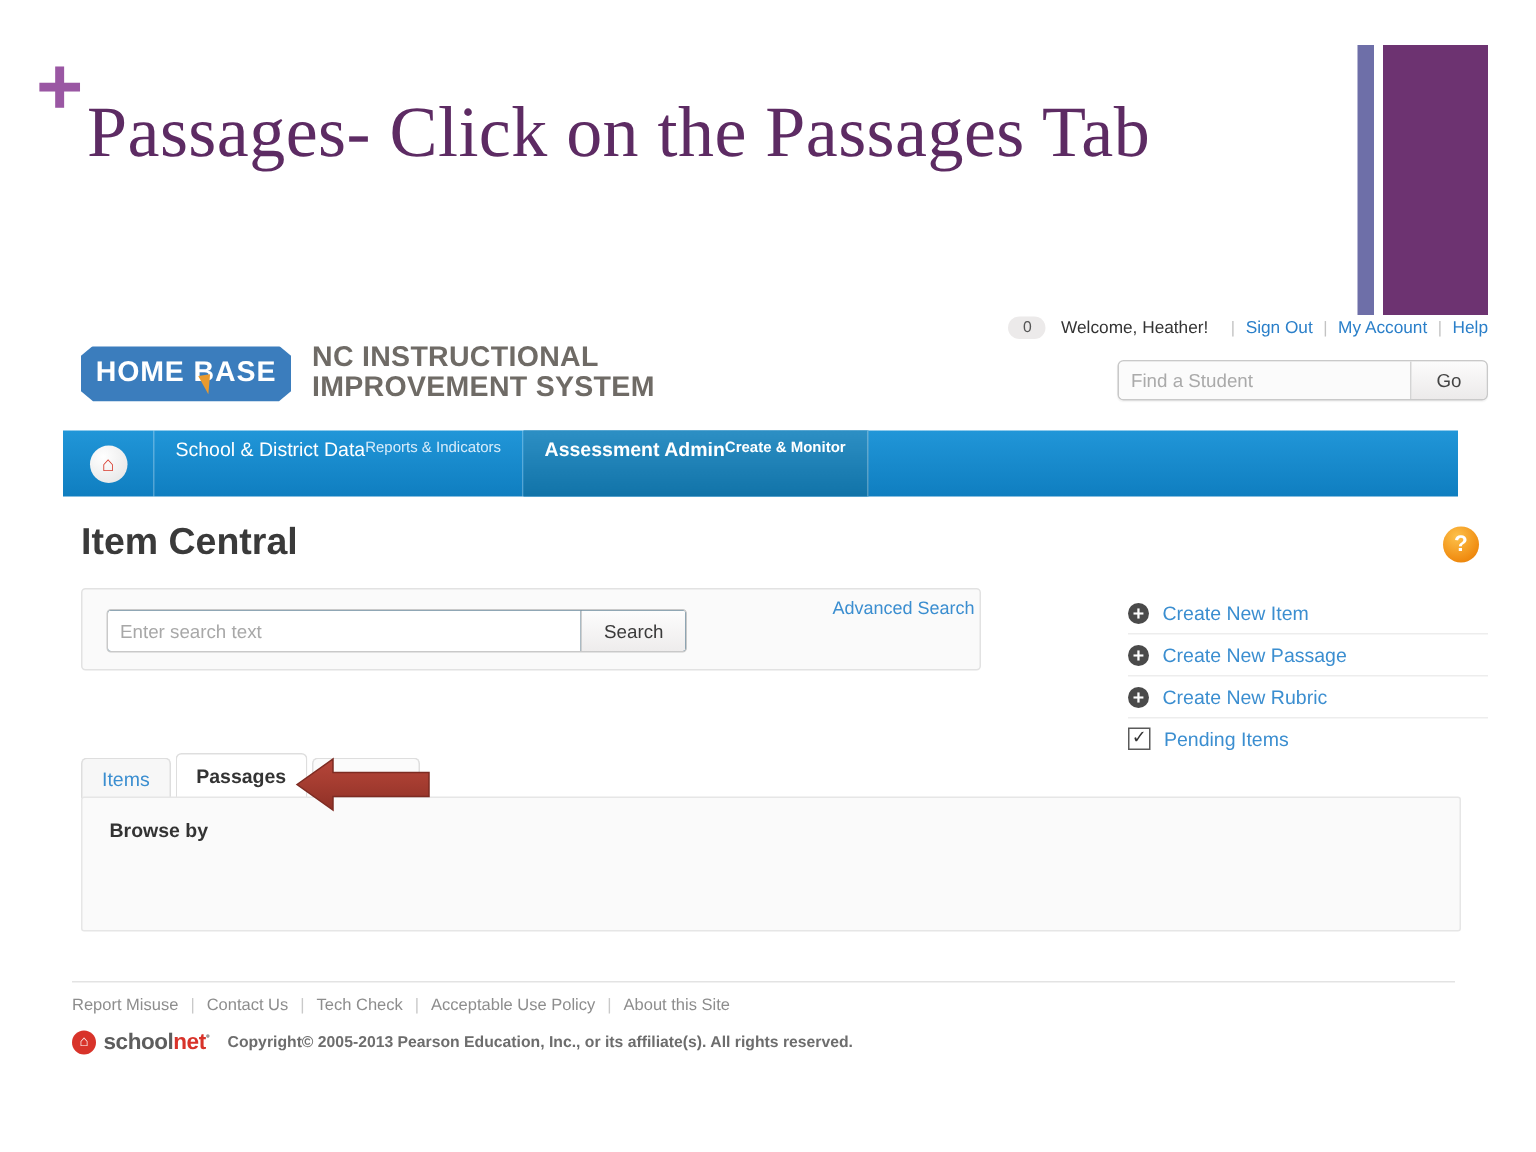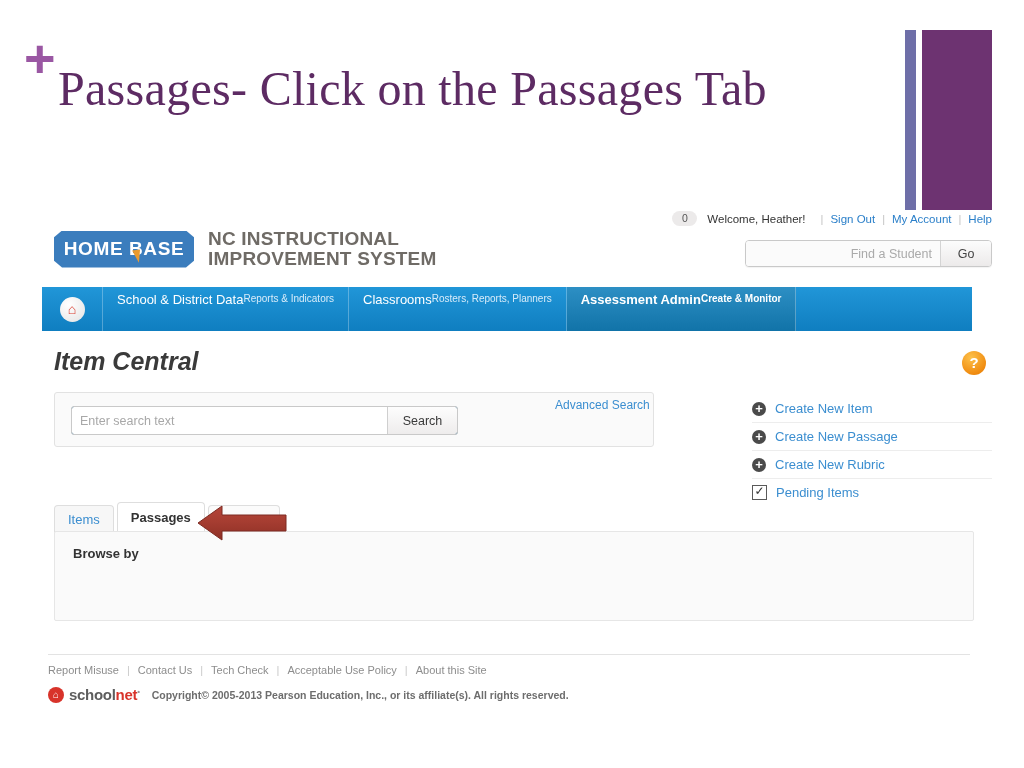--- a/index.html
+++ b/index.html
@@ -158,21 +158,20 @@
   }
   .find-input {
     flex: 1;
     border: 0;
     outline: none;
     padding: 0 8px;
     font-size: 12.5px;
     color: #333;
     background: #fbfbfb;
     font-family: "Liberation Sans", sans-serif;
-    text-align: right;
   }
   .find-input::placeholder { color: #aaa; }
   .go-btn {
     width: 51px;
     border: 0;
     border-left: 1px solid #d4d4d4;
     background: linear-gradient(#fcfcfc, #eceaea);
     font-size: 12.5px;
     color: #444;
     cursor: pointer;
@@ -222,21 +221,20 @@
   .nav-fill { flex: 1; }
 
   
   .page-title {
     position: absolute;
     left: 12px;
     top: 140px;
     font-size: 25px;
     font-weight: bold;
     color: #3a3a3a;
-    font-style: italic;
   }
   .help-btn {
     position: absolute;
     right: 6px;
     top: 144px;
     width: 24px; height: 24px;
     border-radius: 50%;
     background: radial-gradient(circle at 38% 28%, #fdc14a, #f08c11 70%, #e07a06);
     color: #fff;
     font-size: 15px;
@@ -510,24 +508,20 @@
 
   <div class="navbar">
     <div class="nav-home">
       <div class="home-circle">
           <span class="home-glyph">⌂</span>
         </div>
     </div>
     <div class="nav-item">
       <span class="t1">School &amp; District Data</span>
       <span class="t2">Reports &amp; Indicators</span>
-    </div>
-    <div class="nav-item">
-      <span class="t1">Classrooms</span>
-      <span class="t2">Rosters, Reports, Planners</span>
     </div>
     <div class="nav-item active">
       <span class="t1">Assessment Admin</span>
       <span class="t2">Create &amp; Monitor</span>
     </div>
     <div class="nav-fill"></div>
   </div>
 
   <div class="page-title">Item Central</div>
   <div class="help-btn">?</div>

